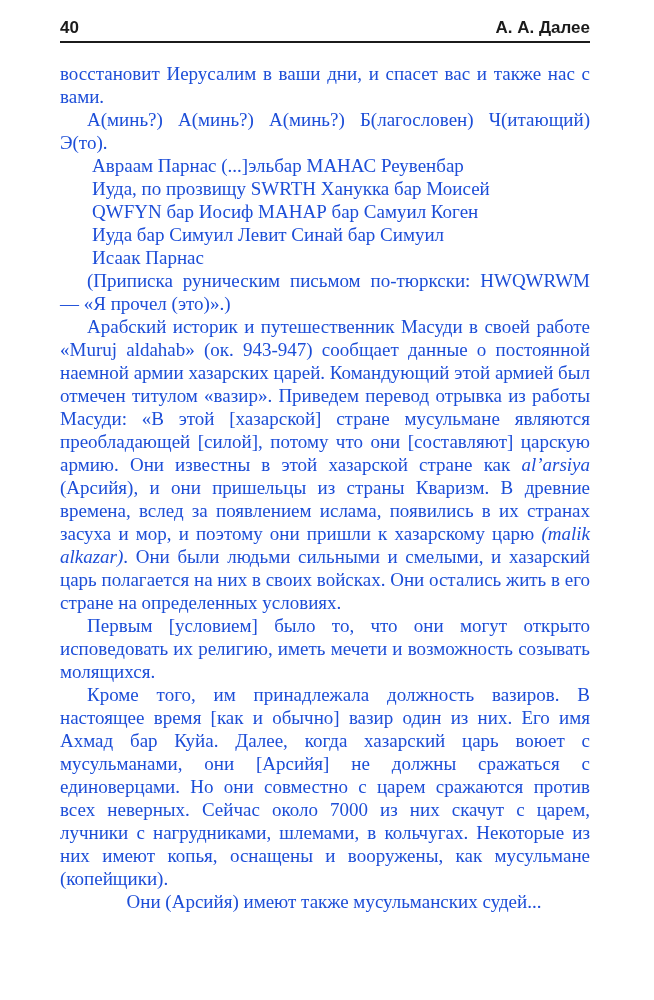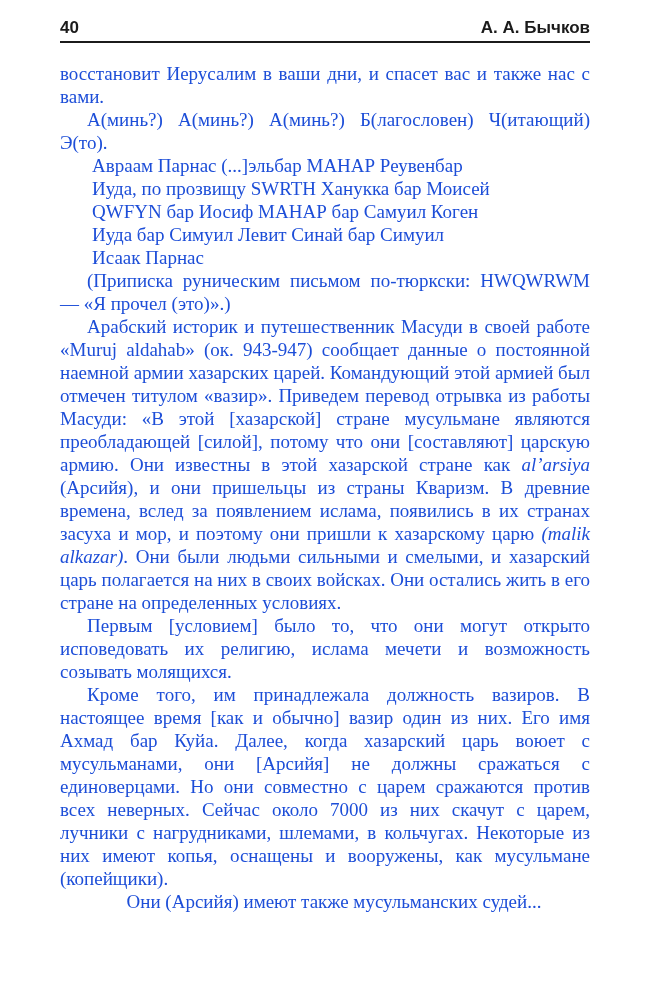--- a/index.html
+++ b/index.html
@@ -48,30 +48,30 @@
   .para.name { text-align: left; text-indent: 32px; }
   .para.small-indent { text-align: center; text-indent: 18px; }
   .para .italic { font-style: italic; }
 </style>
 </head>
 <body>
 
 <div class="page">
   <header class="page-header">
     <span>40</span>
-    <span>А. А. Бычков</span>
+    <span>А. А. Далее</span>
   </header>
   <hr class="header-rule">
   <main class="page-body" id="body-paragraphs">
       <p class="para flush"><span>восстановит Иерусалим в ваши дни, и спасет вас и также нас с вами.</span></p>
       <p class="para indent"><span>А(минь?) А(минь?) А(минь?) Б(лагословен) Ч(итающий) Э(то).</span></p>
-      <p class="para name"><span>Авраам Парнас (...]эльбар МАНАР Реувенбар</span></p>
+      <p class="para name"><span>Авраам Парнас (...]эльбар МАНАС Реувенбар</span></p>
       <p class="para name"><span>Иуда, по прозвищу SWRTH Ханукка бар Моисей</span></p>
       <p class="para name"><span>QWFYN бар Иосиф МАНАР бар Самуил Коген</span></p>
       <p class="para name"><span>Иуда бар Симуил Левит Синай бар Симуил</span></p>
       <p class="para name"><span>Исаак Парнас</span></p>
       <p class="para indent"><span>(Приписка руническим письмом по-тюркски: HWQWRWM — «Я прочел (это)».)</span></p>
       <p class="para indent"><span>Арабский историк и путешественник Масуди в своей работе «Muruj aldahab» (ок. 943-947) сообщает данные о постоянной наемной армии хазарских царей. Командующий этой армией был отмечен титулом «вазир». Приведем перевод отрывка из работы Масуди: «В этой [хазарской] стране мусульмане являются преобладающей [силой], потому что они [составляют] царскую армию. Они известны в этой хазарской стране как </span><span class="italic">al’arsiya</span><span> (Арсийя), и они пришельцы из страны Кваризм. В древние времена, вслед за появлением ислама, появились в их странах засуха и мор, и поэтому они пришли к хазарскому царю </span><span class="italic">(malik alkazar)</span><span>. Они были людьми сильными и смелыми, и хазарский царь полагается на них в своих войсках. Они остались жить в его стране на определенных условиях.</span></p>
-      <p class="para indent"><span>Первым [условием] было то, что они могут открыто исповедовать их религию, ислама мечети и возможность созывать молящихся.</span></p>
+      <p class="para indent"><span>Первым [условием] было то, что они могут открыто исповедовать их религию, иметь мечети и возможность созывать молящихся.</span></p>
       <p class="para indent"><span>Кроме того, им принадлежала должность вазиров. В настоящее время [как и обычно] вазир один из них. Его имя Ахмад бар Куйа. Далее, когда хазарский царь воюет с мусульманами, они [Арсийя] не должны сражаться с единоверцами. Но они совместно с царем сражаются против всех неверных. Сейчас около 7000 из них скачут с царем, лучники с нагрудниками, шлемами, в кольчугах. Некоторые из них имеют копья, оснащены и вооружены, как мусульмане (копейщики).</span></p>
       <p class="para small-indent"><span>Они (Арсийя) имеют также мусульманских судей...</span></p>
     </main>
 </div>
 
 </body></html>

